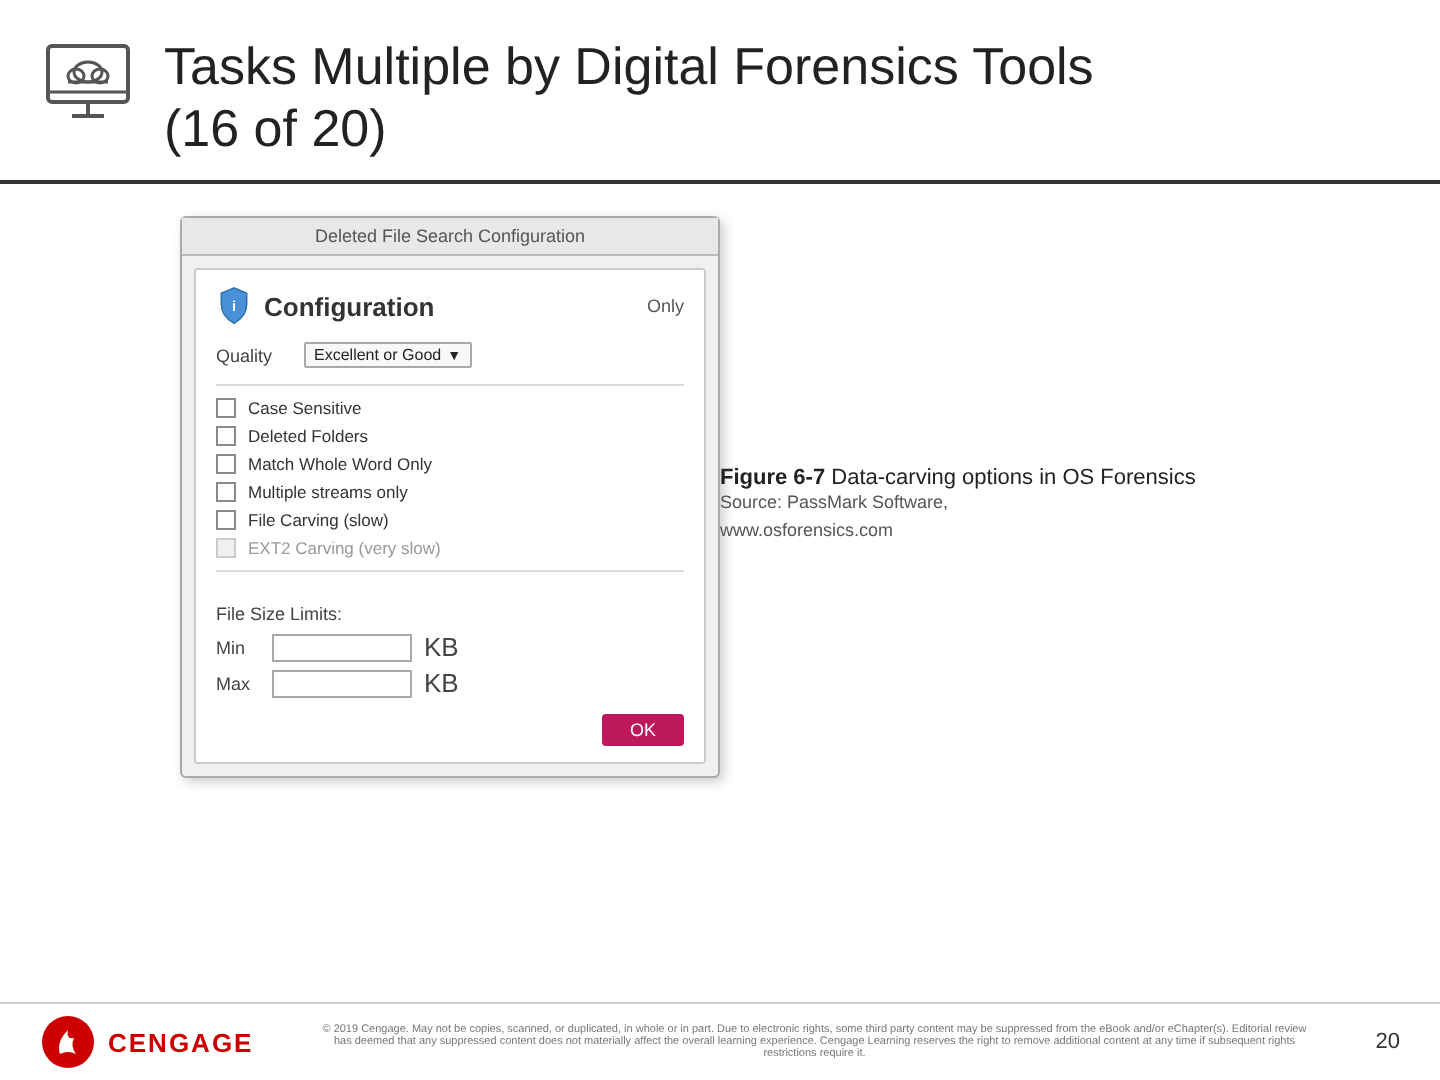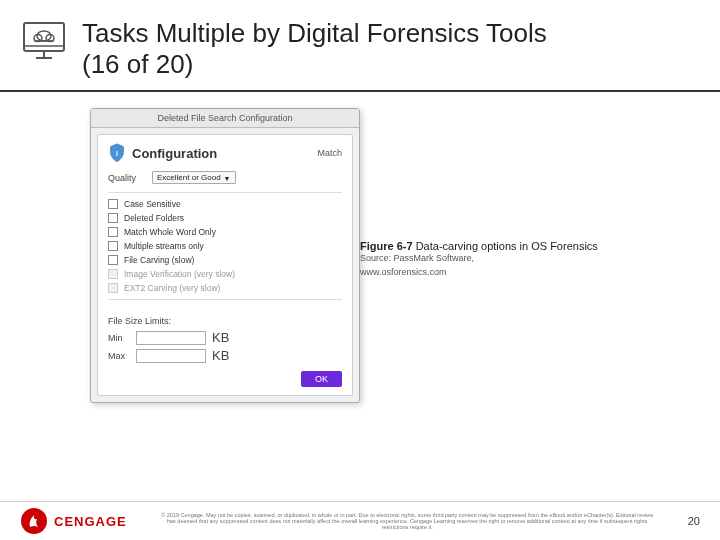--- a/index.html
+++ b/index.html
@@ -195,21 +195,21 @@
       color: #444;
     }
 
     .ok-row {
       display: flex;
       justify-content: flex-end;
       margin-top: 8px;
     }
 
     .ok-button {
-      background: #6d28d9;
+      background: #be185d;
       color: #fff;
       font-size: 9px;
       padding: 3px 14px;
       border-radius: 2px;
       border: none;
     }
 
     
     .caption-area {
       margin-top: 8px;
@@ -313,21 +313,21 @@
 
         <div class="dialog-inner-header">
           <div class="dialog-config-title-row">
 
             <svg class="config-shield-icon" viewBox="0 0 18 22" fill="none" xmlns="http://www.w3.org/2000/svg">
               <path d="M9 1L2 4v6c0 5 3.5 8.5 7 10.5 3.5-2 7-5.5 7-10.5V4L9 1z" fill="#4a90d9" stroke="#2c6fa8" stroke-width="0.8"></path>
               <text x="9" y="14" text-anchor="middle" fill="white" font-size="8" font-weight="bold">i</text>
             </svg>
             <span class="config-title-text">Configuration</span>
           </div>
-          <span class="dialog-help-text">Match</span>
+          <span class="dialog-help-text">Only</span>
         </div>
 
         <div class="quality-row">
           <span class="quality-label">Quality</span>
           <div class="quality-select">
             <span>Excellent or Good</span>
             <span class="quality-select-arrow">▼</span>
           </div>
         </div>
 
@@ -346,24 +346,20 @@
             <div class="checkbox-box"></div>
             <span class="checkbox-label">Match Whole Word Only</span>
           </div>
           <div class="checkbox-row">
             <div class="checkbox-box"></div>
             <span class="checkbox-label">Multiple streams only</span>
           </div>
           <div class="checkbox-row">
             <div class="checkbox-box"></div>
             <span class="checkbox-label">File Carving (slow)</span>
-          </div>
-          <div class="checkbox-row">
-            <div class="checkbox-box" style="background:#f0f0f0;border-color:#ccc;"></div>
-            <span class="checkbox-label grayed">Image Verification (very slow)</span>
           </div>
           <div class="checkbox-row">
             <div class="checkbox-box" style="background:#f0f0f0;border-color:#ccc;"></div>
             <span class="checkbox-label grayed">EXT2 Carving (very slow)</span>
           </div>
         </div>
 
         <hr class="divider-line">
 
         <div class="file-size-section">

